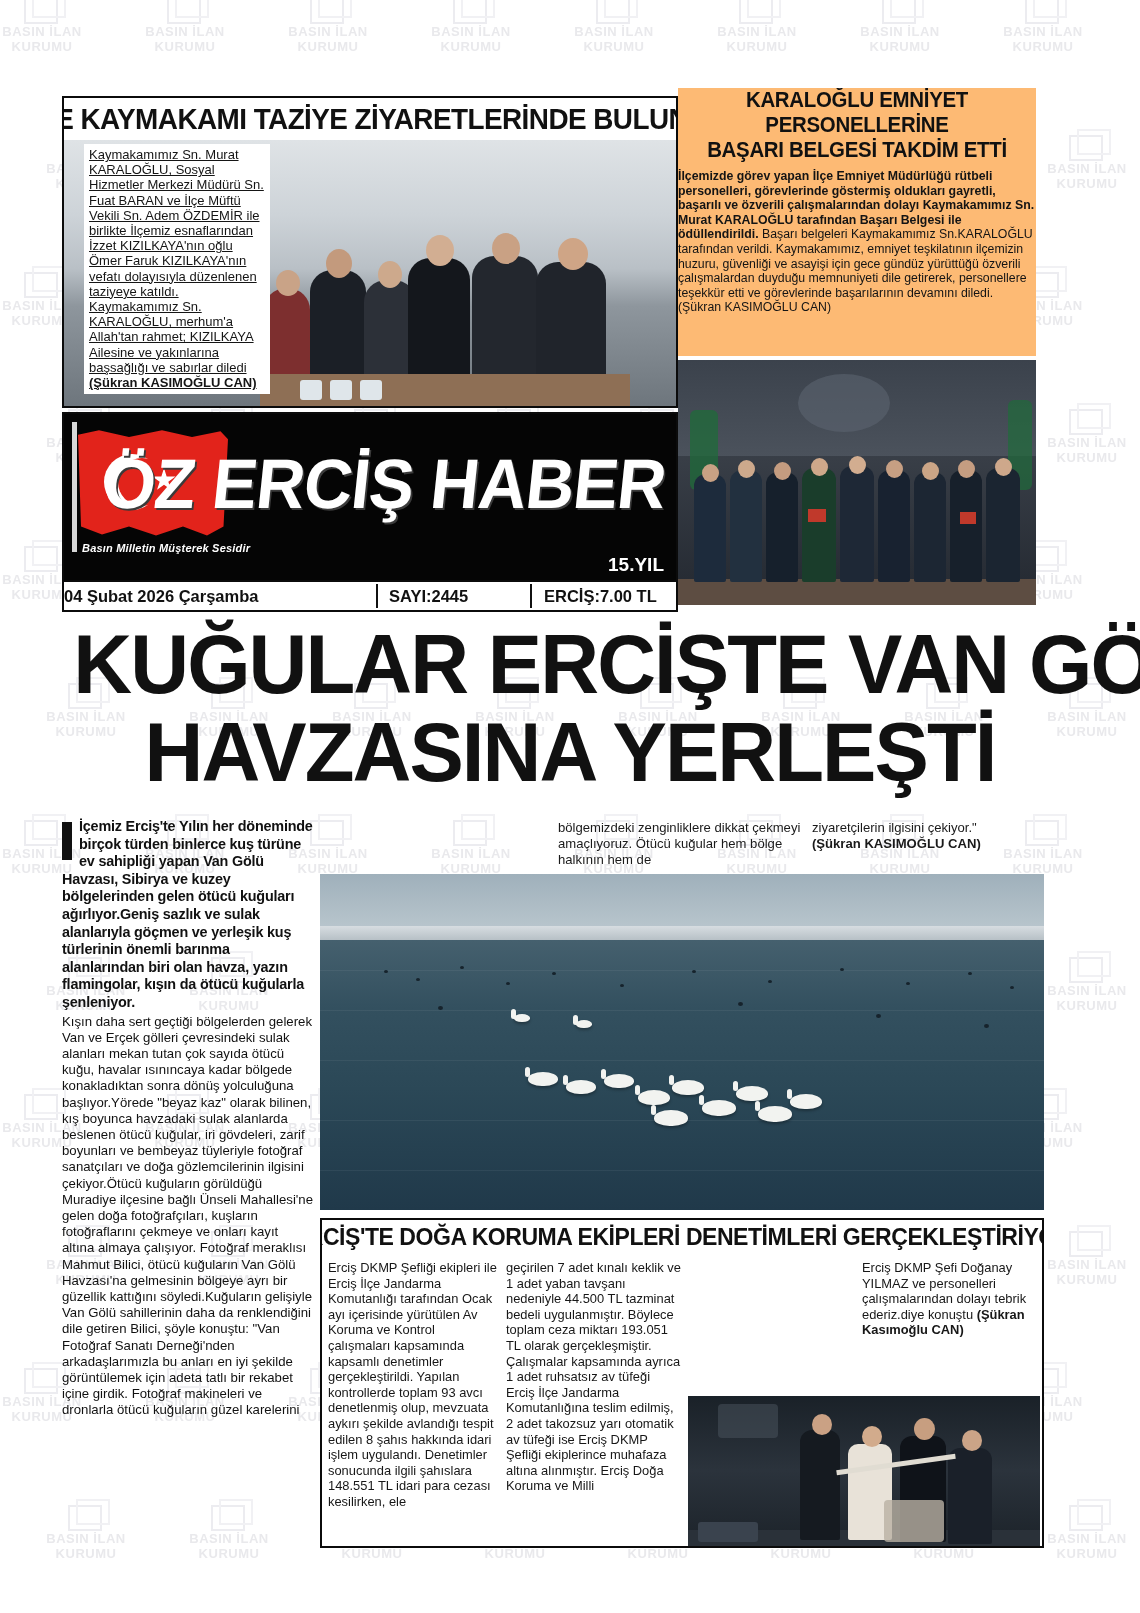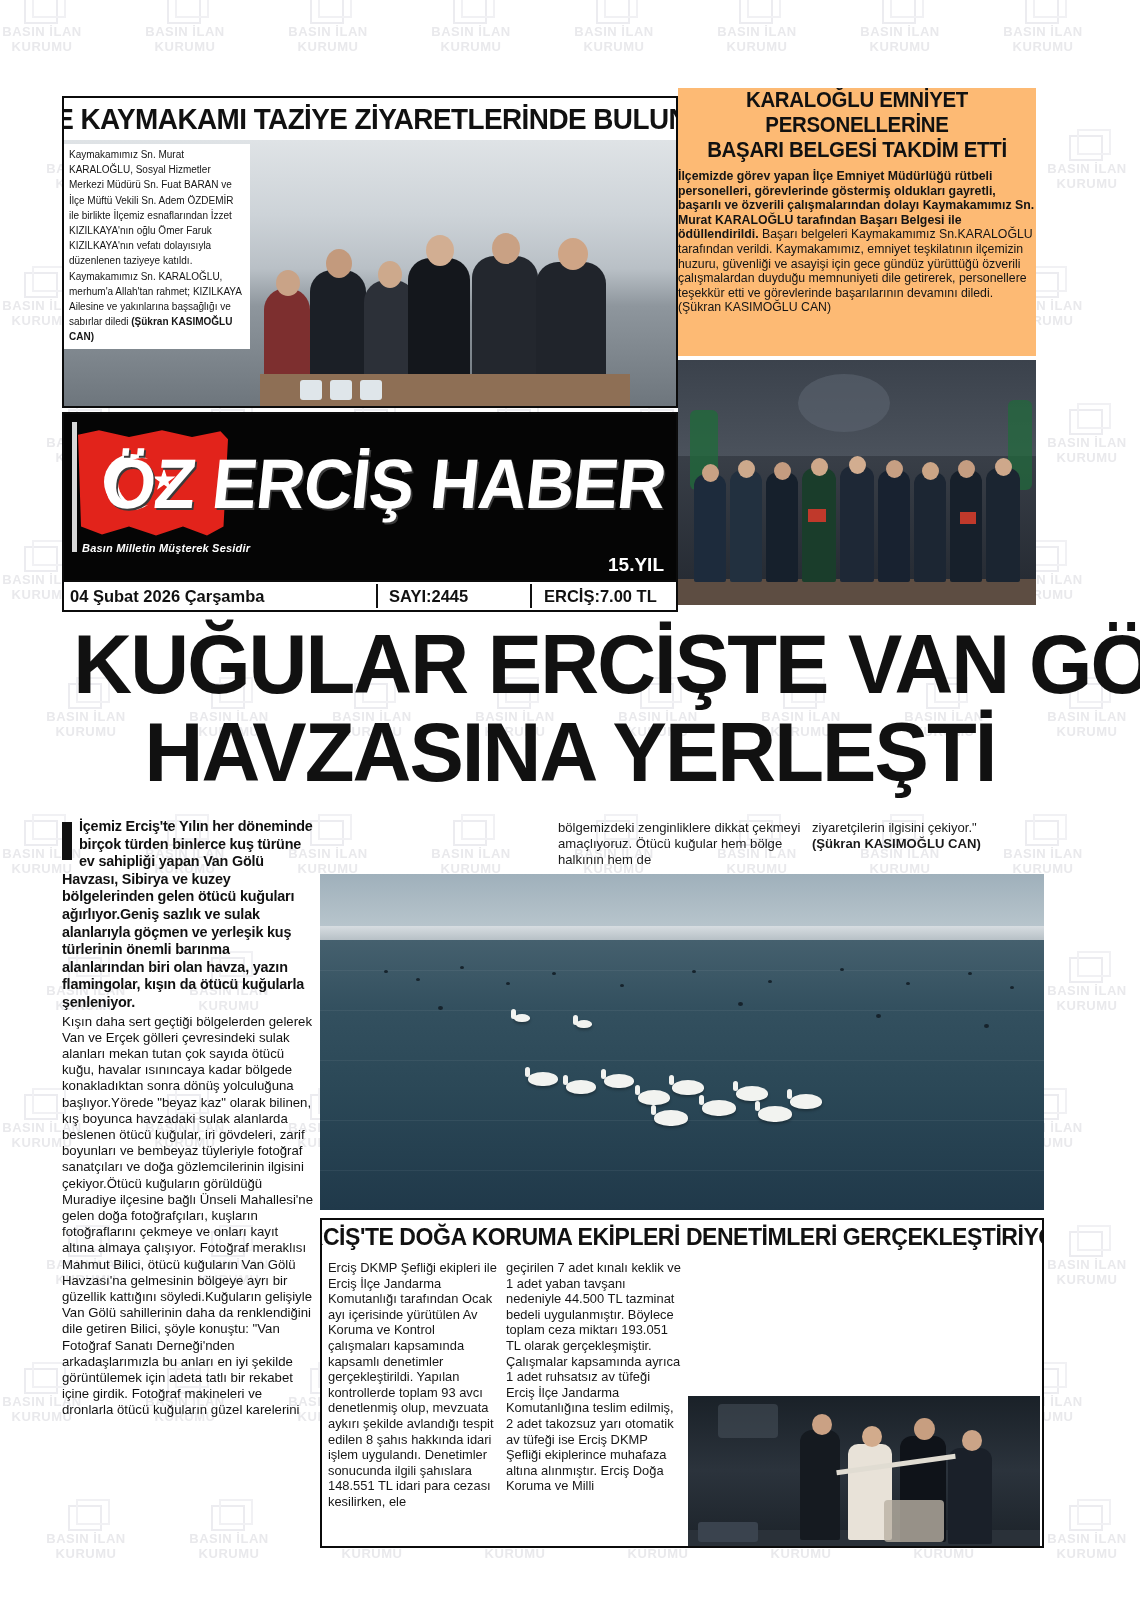--- a/index.html
+++ b/index.html
@@ -25,23 +25,23 @@
   
   .topleft{position:absolute;left:62px;top:96px;width:616px;height:312px;
      background:#fff;border:2px solid #0b0b0b;box-sizing:border-box;overflow:hidden;}
   .tl-head{height:42px;background:#fff;color:#111;display:flex;align-items:center;
      justify-content:center;}
   .tl-head span{font-weight:bold;font-size:30px;letter-spacing:-.6px;
      transform:scaleX(.93);white-space:nowrap;font-family:"Liberation Sans",sans-serif;}
   .tl-body{position:relative;height:268px;}
   .tl-photo{position:absolute;inset:0;background:
       linear-gradient(#dfe3e6 0%,#cdd3d8 28%,#b9c0c6 48%,#8e969d 62%,#6d757c 100%);}
-  .tl-text{position:absolute;left:0;top:4px;width:186px;background:#fff;
+  .tl-text{position:absolute;left:20px;top:4px;width:186px;background:#fff;
      padding:3px 5px 4px;box-sizing:border-box;
-     font-size:10px;line-height:15.2px;color:#151515;}
+     font-size:13px;line-height:15.2px;color:#151515;text-decoration:underline;}
   .tl-text b{font-weight:bold;}
   
   .ppl{position:absolute;bottom:0;left:0;right:0;height:185px;}
   .p{position:absolute;bottom:0;border-radius:22px 22px 4px 4px;}
   .head{position:absolute;border-radius:50%;}
   
   .topright{position:absolute;left:678px;top:88px;width:358px;height:268px;
      background:#fdba74;box-sizing:border-box;overflow:hidden;}
   .tr-head{font-weight:bold;font-size:21.5px;line-height:25px;text-align:center;
      letter-spacing:-.3px;transform:scaleX(.95);transform-origin:center;}
@@ -67,21 +67,21 @@
      font-weight:bold;font-size:11px;letter-spacing:.2px;}
   .mh-title{position:absolute;left:165px;top:10px;width:448px;height:120px;
      display:flex;align-items:center;justify-content:flex-end;}
   .mh-title span{color:#fff;font-weight:bold;font-size:70px;line-height:70px;
      letter-spacing:-1px;transform:skewX(-6deg) scaleX(.96);white-space:nowrap;
      text-shadow:2px 2px 0 #3a3a3a;}
   .yil{position:absolute;right:12px;bottom:4px;color:#fff;font-weight:bold;font-size:19px;}
   .infobar{position:absolute;left:62px;top:582px;width:616px;height:30px;
      border:2px solid #0b0b0b;border-top:none;box-sizing:border-box;background:#fff;
      display:flex;align-items:center;font-weight:bold;font-size:16.5px;}
-  .infobar .date{padding-left:6px;}
+  .infobar .date{padding-left:0;}
   .infobar .sayi{position:absolute;left:325px;}
   .infobar .fiyat{position:absolute;left:480px;}
   .infobar .sep{position:absolute;top:2px;bottom:2px;width:2px;background:#111;}
   
   .bigheadline{position:absolute;left:58px;top:622px;width:1024px;height:180px;
      text-align:center;}
   .bigheadline div{font-weight:bold;font-size:84px;line-height:84px;letter-spacing:-2px;
      transform:scaleX(.97);color:#111;white-space:nowrap;}
   .bigheadline .l2{margin-top:4px;}
   
@@ -392,20 +392,24 @@
 
   <div class="bottombox">
     <div class="bb-head">
       <span>ERCİŞ'TE DOĞA KORUMA EKİPLERİ DENETİMLERİ GERÇEKLEŞTİRİYOR</span>
     </div>
     <div class="bb-cols">
       <div class="bcol b1">Erciş DKMP Şefliği ekipleri ile Erciş İlçe Jandarma Komutanlığı tarafından Ocak ayı içerisinde yürütülen Av Koruma ve Kontrol çalışmaları kapsamında kapsamlı denetimler gerçekleştirildi. Yapılan kontrollerde toplam 93 avcı denetlenmiş olup, mevzuata aykırı şekilde avlandığı tespit edilen 8 şahıs hakkında idari işlem uygulandı.
 Denetimler sonucunda ilgili şahıslara 148.551 TL idari para cezası kesilirken, ele</div>
       <div class="bcol b2">geçirilen 7 adet kınalı keklik ve 1 adet yaban tavşanı nedeniyle 44.500 TL tazminat bedeli uygulanmıştır. Böylece toplam ceza miktarı 193.051 TL olarak gerçekleşmiştir. Çalışmalar kapsamında ayrıca 1 adet ruhsatsız av tüfeği Erciş İlçe Jandarma Komutanlığına teslim edilmiş, 2 adet takozsuz yarı otomatik av tüfeği ise Erciş DKMP Şefliği ekiplerince muhafaza altına alınmıştır.
 Erciş Doğa Koruma ve Milli</div>
+      <div class="bcol b4">
+        <span>Erciş DKMP Şefi Doğanay YILMAZ ve personelleri çalışmalarından dolayı tebrik ederiz.diye konuştu</span>
+        <span class="sig">(Şükran Kasımoğlu CAN)</span>
+      </div>
       <div class="bb-photo">
         <div style="position:absolute;left:0;bottom:0;right:0;height:52px;background:#2a3139;"></div>
         <div style="position:absolute;left:30px;top:8px;width:60px;height:34px;background:#4b5560;opacity:.5;border-radius:4px;"></div>
         <div style="position:absolute;left:112px;top:34px;width:40px;height:110px;background:#151a20;border-radius:12px 12px 2px 2px;"></div>
         <div style="position:absolute;left:124px;top:18px;width:20px;height:21px;border-radius:50%;background:#caa184;"></div>
         <div style="position:absolute;left:160px;top:48px;width:44px;height:96px;background:#e8e2d8;border-radius:10px 10px 2px 2px;"></div>
         <div style="position:absolute;left:174px;top:30px;width:20px;height:21px;border-radius:50%;background:#d2ab8c;"></div>
         <div style="position:absolute;left:212px;top:40px;width:46px;height:106px;background:#0f1319;border-radius:12px 12px 2px 2px;"></div>
         <div style="position:absolute;left:226px;top:22px;width:21px;height:22px;border-radius:50%;background:#c79e80;"></div>
         <div style="position:absolute;left:260px;top:52px;width:44px;height:96px;background:#1a2029;border-radius:12px 12px 2px 2px;"></div>

